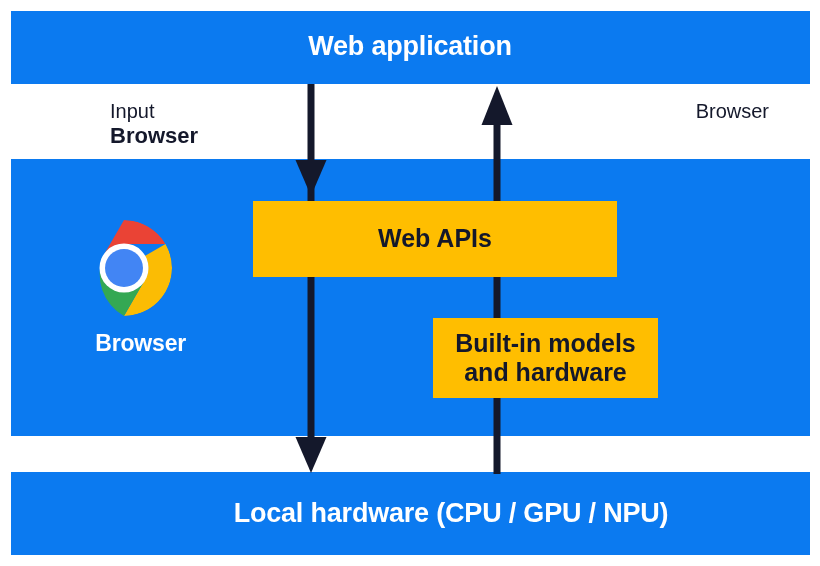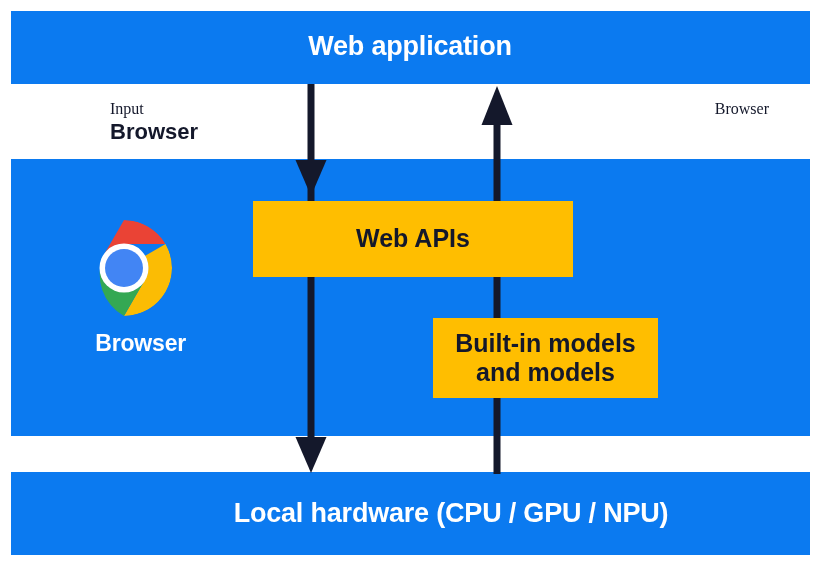--- a/index.html
+++ b/index.html
@@ -84,21 +84,21 @@
     align-items: center;
     justify-content: center;
     text-align: center;
     color: #14182b;
     font-weight: bold;
     line-height: 1.18;
   }
   #box-web-apis {
     left: 253px;
     top: 201px;
-    width: 320px;
+    width: 364px;
     height: 76px;
     font-size: 25px;
   }
   #box-built-in-models {
     left: 433px;
     top: 318px;
     width: 225px;
     height: 80px;
     font-size: 25px;
   }
@@ -114,23 +114,22 @@
     top: 100px;
     text-align: left;
   }
   #label-output {
     right: 51px;
     top: 100px;
     text-align: right;
   }
   .io-kicker {
     display: block;
-    font-size: 16px;
+    font-size: 20px;
     font-weight: normal;
-    font-family: Liberation Serif, serif;
   }
   .io-value {
     display: block;
     font-size: 22px;
     font-weight: bold;
     margin-top: 2px;
   }
 
   
   #browser-group {
@@ -182,21 +181,21 @@
     <polygon points="23,2 38.5,41 7.5,41" fill="#14182b"></polygon>
   </svg>
 
   <div class="yellow-box" id="box-web-apis">
     <span>Web APIs</span>
   </div>
 
   <div class="yellow-box" id="box-built-in-models">
     <span>
       <span>Built-in models</span><br>
-      <span>and models</span>
+      <span>and hardware</span>
     </span>
   </div>
 
   <div class="io-label" id="label-input">
     <span class="io-kicker">Input</span>
     <span class="io-value">Browser</span>
   </div>
 
   <div class="io-label" id="label-output">
     <span class="io-kicker">Browser</span>

